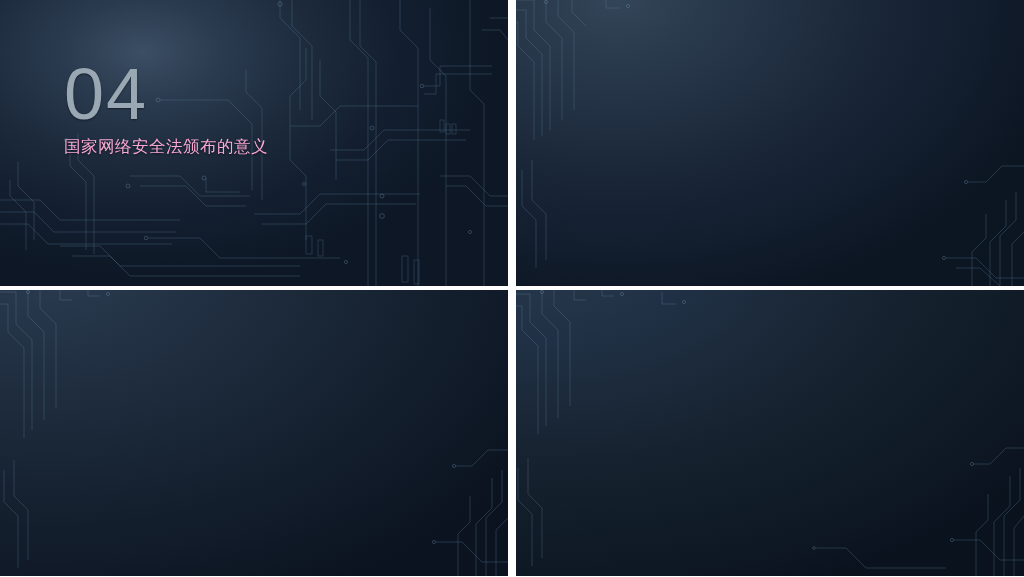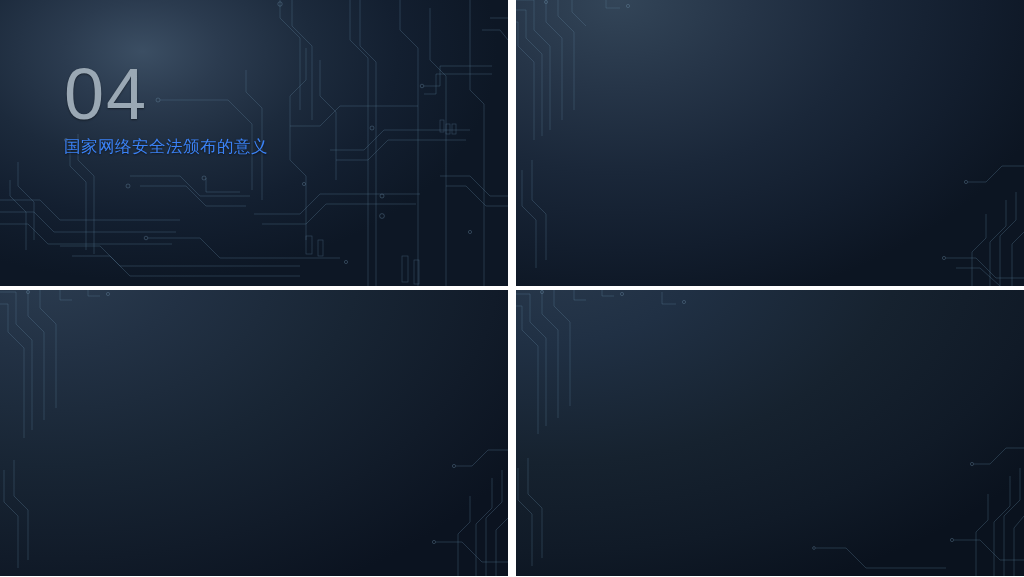--- a/index.html
+++ b/index.html
@@ -50,21 +50,21 @@
   
   .s1-num{
     position:absolute; left:64px; top:58px;
     font-size:72px; line-height:1; letter-spacing:2px;
     color:#9aa8b4; font-weight:400;
     text-shadow:0 1px 2px rgba(0,0,0,.45);
   }
   .s1-sub{
     position:absolute; left:64px; top:136px;
     font-size:16.5px; letter-spacing:.5px;
-    color:#3b82f6;
+    color:#f9a8d4;
     text-shadow:0 1px 2px rgba(0,0,0,.55);
   }
 </style>
 </head>
 <body>
 
 <div id="deck">
 
   <div class="slide">
     <div class="bg"></div>

